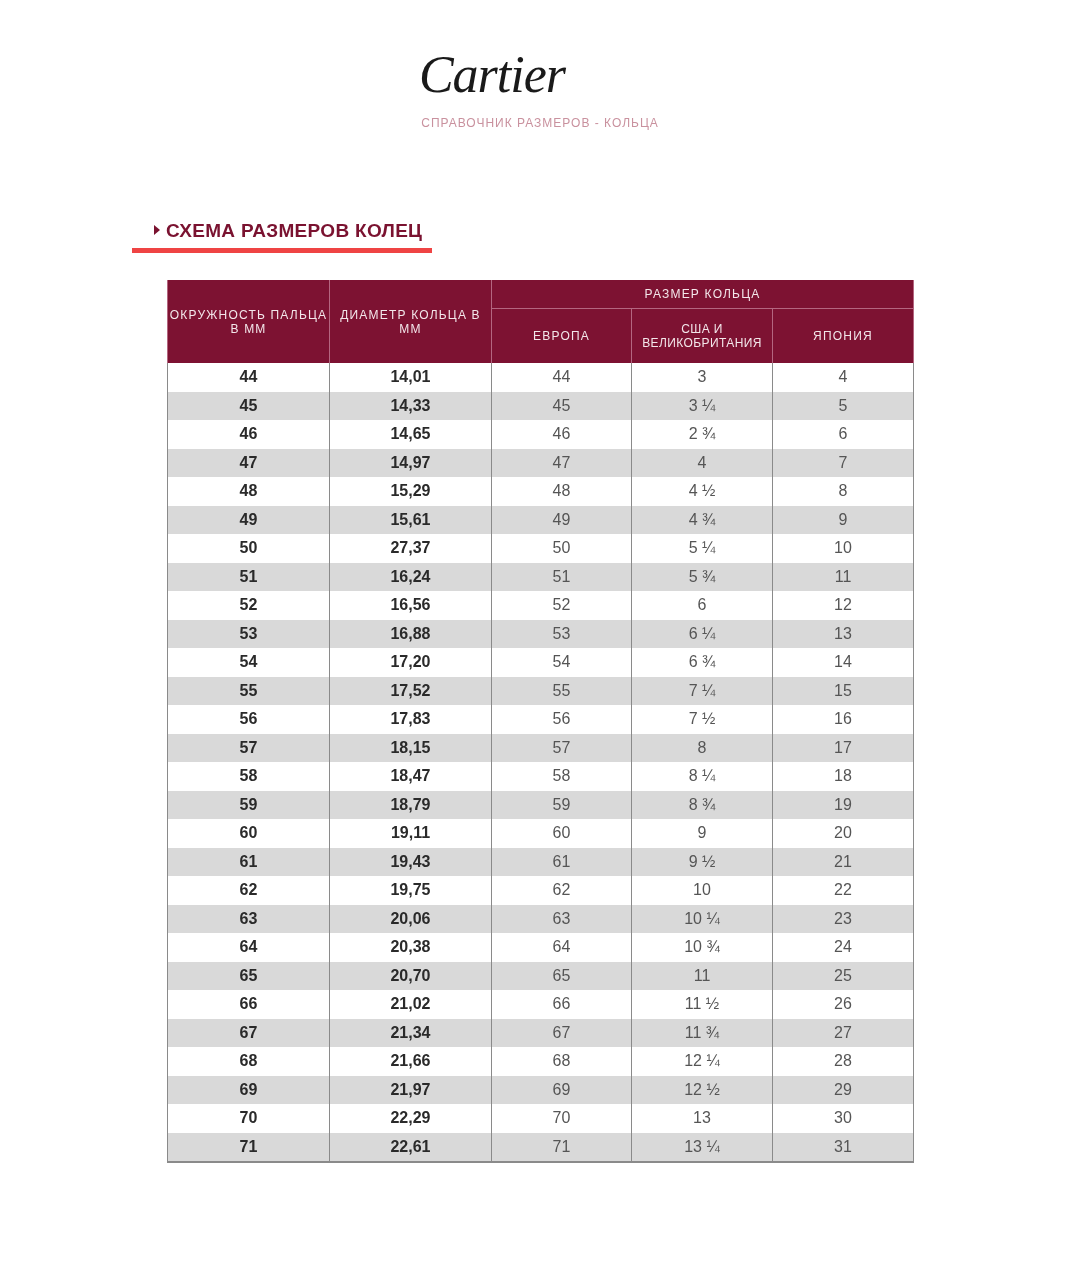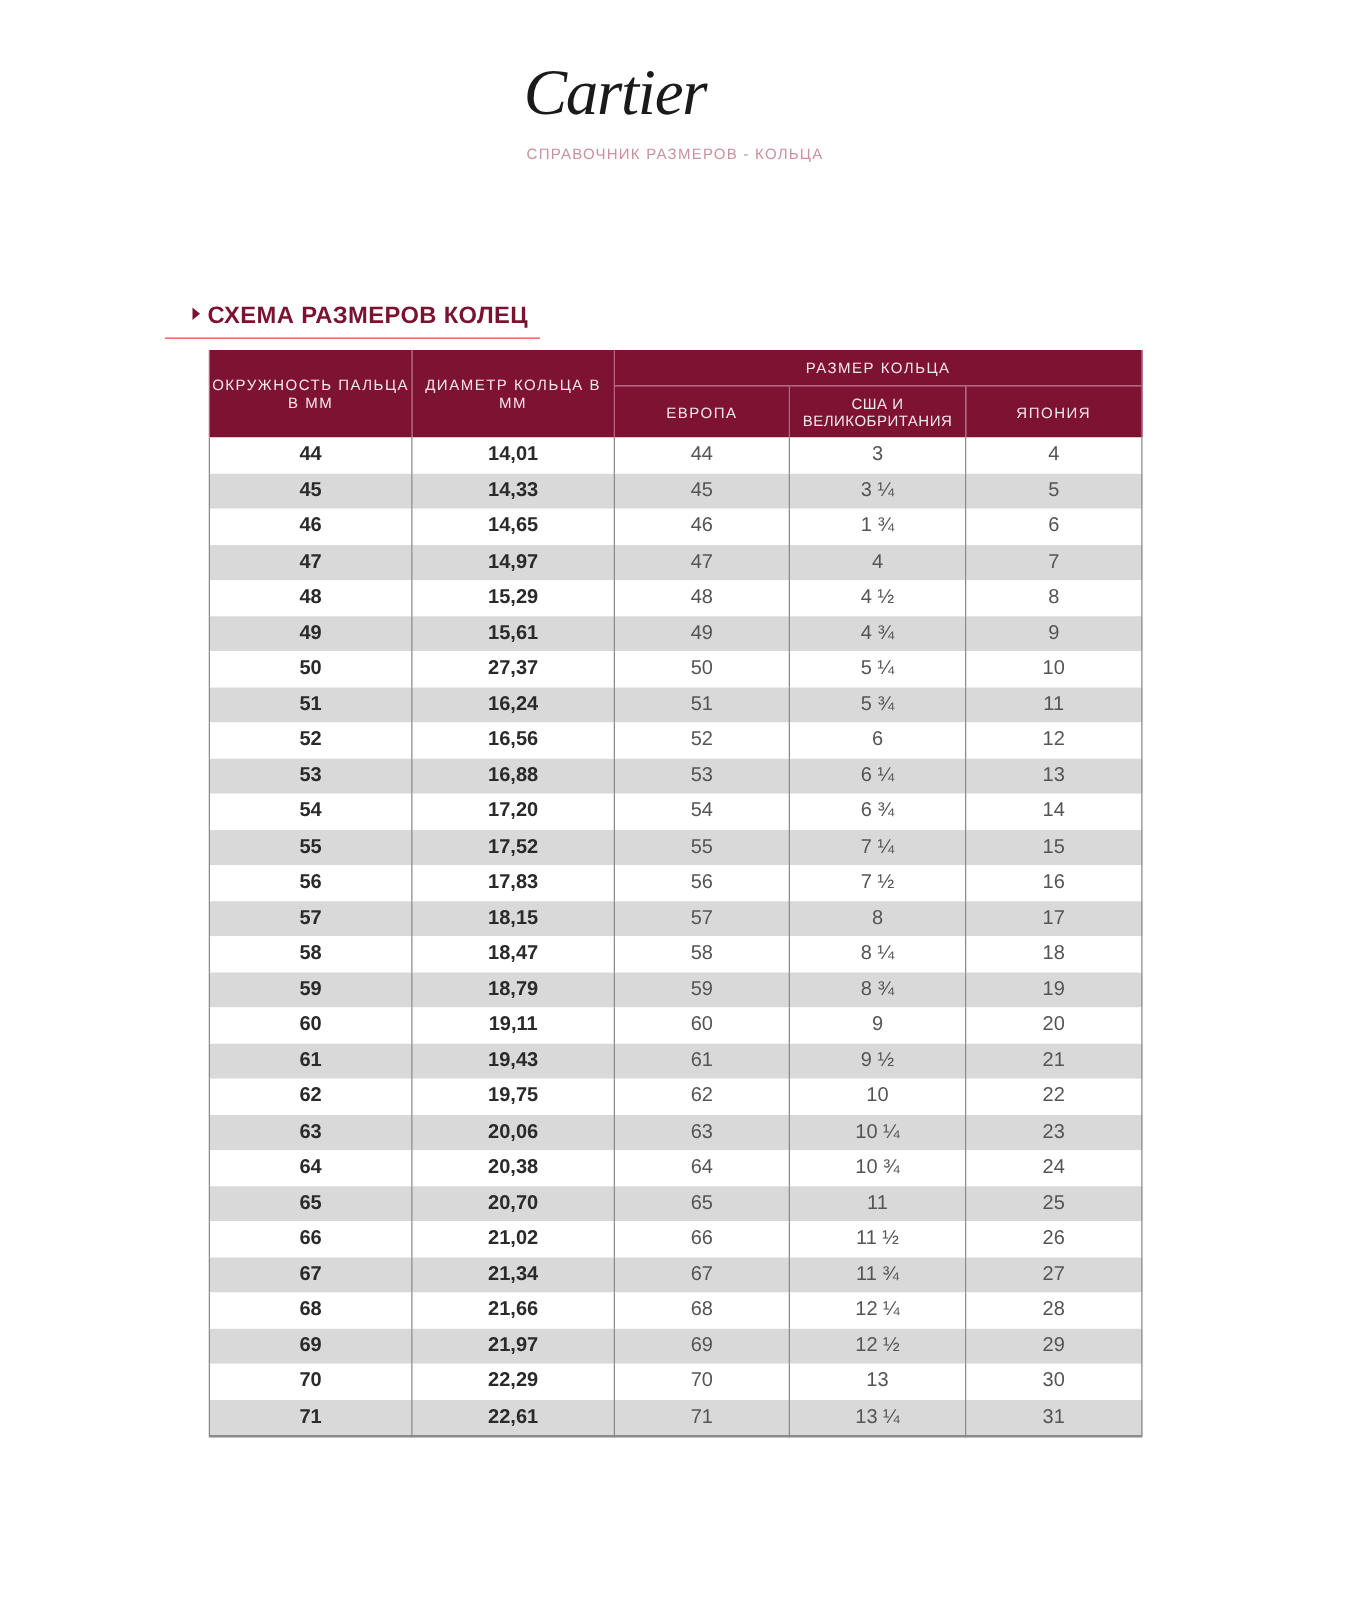--- a/index.html
+++ b/index.html
@@ -10,22 +10,22 @@
     .logo {
       position: absolute; left: 0; width: 984px; top: 40px; text-align: center;
       font-family: "Liberation Serif", serif; font-style: italic; font-size: 52px;
       color: #1a1a1a; letter-spacing: -1px; line-height: 70px;
     }
     .subtitle {
       position: absolute; left: 0; width: 1080px; top: 116px; text-align: center;
       font-size: 12px; color: #c9919e; letter-spacing: 1px;
     }
     .section-head {
-      position: absolute; left: 132px; top: 242px; width: 300px; height: 28px;
-      border-bottom: 1px solid #ef4444;
+      position: absolute; left: 132px; top: 220px; width: 300px; height: 28px;
+      border-bottom: 5px solid #ef4444;
     }
     .section-head .arrow {
       display: inline-block; width: 0; height: 0; margin-left: 22px; margin-right: 6px;
       border-top: 5px solid transparent; border-bottom: 5px solid transparent;
       border-left: 6px solid #7a1230; vertical-align: 2px;
     }
     .section-head .title {
       font-size: 19px; font-weight: bold; color: #7a1230; letter-spacing: 0.3px;
     }
     table.sizes {
@@ -37,21 +37,21 @@
     table.sizes col.c2 { width: 162px; }
     table.sizes col.c3 { width: 140px; }
     table.sizes col.c4 { width: 141px; }
     table.sizes col.c5 { width: 141px; }
     table.sizes th {
       background: #7d1232; color: #f3e6ea; font-weight: normal; font-size: 12px;
       letter-spacing: 1.2px; line-height: 14px; text-align: center; padding: 0;
       border-left: 1px solid #b46680; border-right: 1px solid #b46680;
     }
     table.sizes th.group { height: 28px; border-bottom: 1px solid #b46680; }
-    table.sizes th.sub { height: 41px; }
+    table.sizes th.sub { height: 54px; }
     table.sizes th.tall { height: 70px; }
     table.sizes th.usa { letter-spacing: 0.4px; font-size: 12px; }
     table.sizes td {
       height: 28.5px; padding: 0; text-align: center; font-size: 16px; color: #333333;
       border-left: 1px solid #8a8a8a;
     }
     table.sizes td.bold { font-weight: bold; color: #2a2a2a; }
     table.sizes td.light { color: #555555; }
     table.sizes tr.odd td { background: #ffffff; }
     table.sizes tr.even td { background: #d9d9d9; }
@@ -98,21 +98,21 @@
         <td class="bold">45</td>
         <td class="bold">14,33</td>
         <td class="light">45</td>
         <td class="light">3 ¼</td>
         <td class="light">5</td>
       </tr>
       <tr class="odd">
         <td class="bold">46</td>
         <td class="bold">14,65</td>
         <td class="light">46</td>
-        <td class="light">1 ¾</td>
+        <td class="light">2 ¾</td>
         <td class="light">6</td>
       </tr>
       <tr class="even">
         <td class="bold">47</td>
         <td class="bold">14,97</td>
         <td class="light">47</td>
         <td class="light">4</td>
         <td class="light">7</td>
       </tr>
       <tr class="odd">

